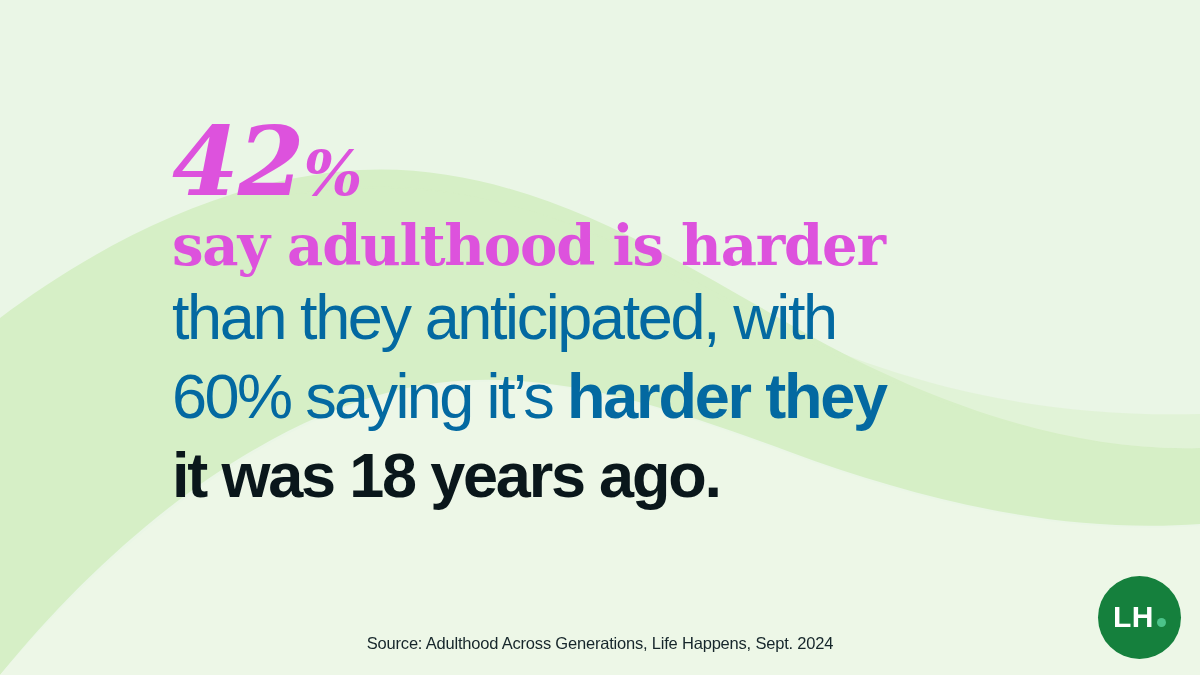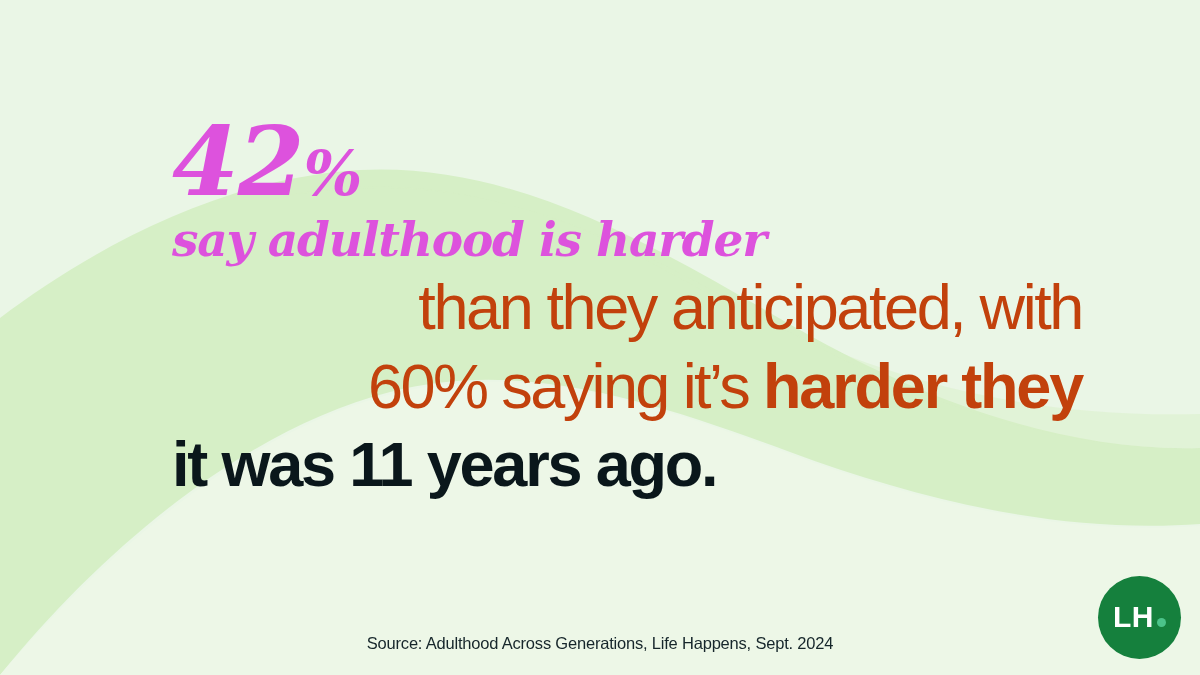--- a/index.html
+++ b/index.html
@@ -50,40 +50,38 @@
     letter-spacing: -1px;
     white-space: nowrap;
     margin: 0;
   }
   .line-stat .pct {
     font-size: 62px;
     letter-spacing: 0;
   }
   .line-serif {
     font-family: "DejaVu Serif", "Liberation Serif", serif;
-    font-style: italic;
     font-weight: bold;
     color: #dd52dd;
-    font-size: 47px;
+    font-size: 56px;
     line-height: 1.18;
     letter-spacing: -1.2px;
     white-space: nowrap;
     margin: 0;
     margin-top: 6px;
   }
   .line-sans {
     font-family: "Liberation Sans", sans-serif;
-    color: #c2410c;
+    color: #0369a1;
     font-size: 63px;
     font-weight: normal;
     line-height: 1.25;
     letter-spacing: -2.4px;
     white-space: nowrap;
     margin: 0;
-    text-align: right;
   }
   .line-sans.tight {
     letter-spacing: -2.6px;
   }
   .line-sans b {
     font-weight: bold;
     letter-spacing: -2.2px;
   }
   .line-sans-bold {
     font-family: "Liberation Sans", sans-serif;
@@ -189,21 +187,21 @@
 
     <div class="headline">
       <div class="line-stat"><span>42</span><span class="pct">%</span></div>
 
       <div class="line-serif">say adulthood is harder</div>
 
       <div class="line-sans">than they anticipated, with</div>
 
       <div class="line-sans tight"><span>60% saying it’s </span><b>harder they</b></div>
 
-      <div class="line-sans-bold">it was 11 years ago.</div>
+      <div class="line-sans-bold">it was 18 years ago.</div>
     </div>
 
     <div class="source">Source: Adulthood Across Generations, Life Happens, Sept. 2024</div>
 
     <div class="logo">
       <div class="logo-mark">
         <span class="logo-letters"><span>LH</span><span class="logo-dot"></span></span>
       </div>
     </div>
 

